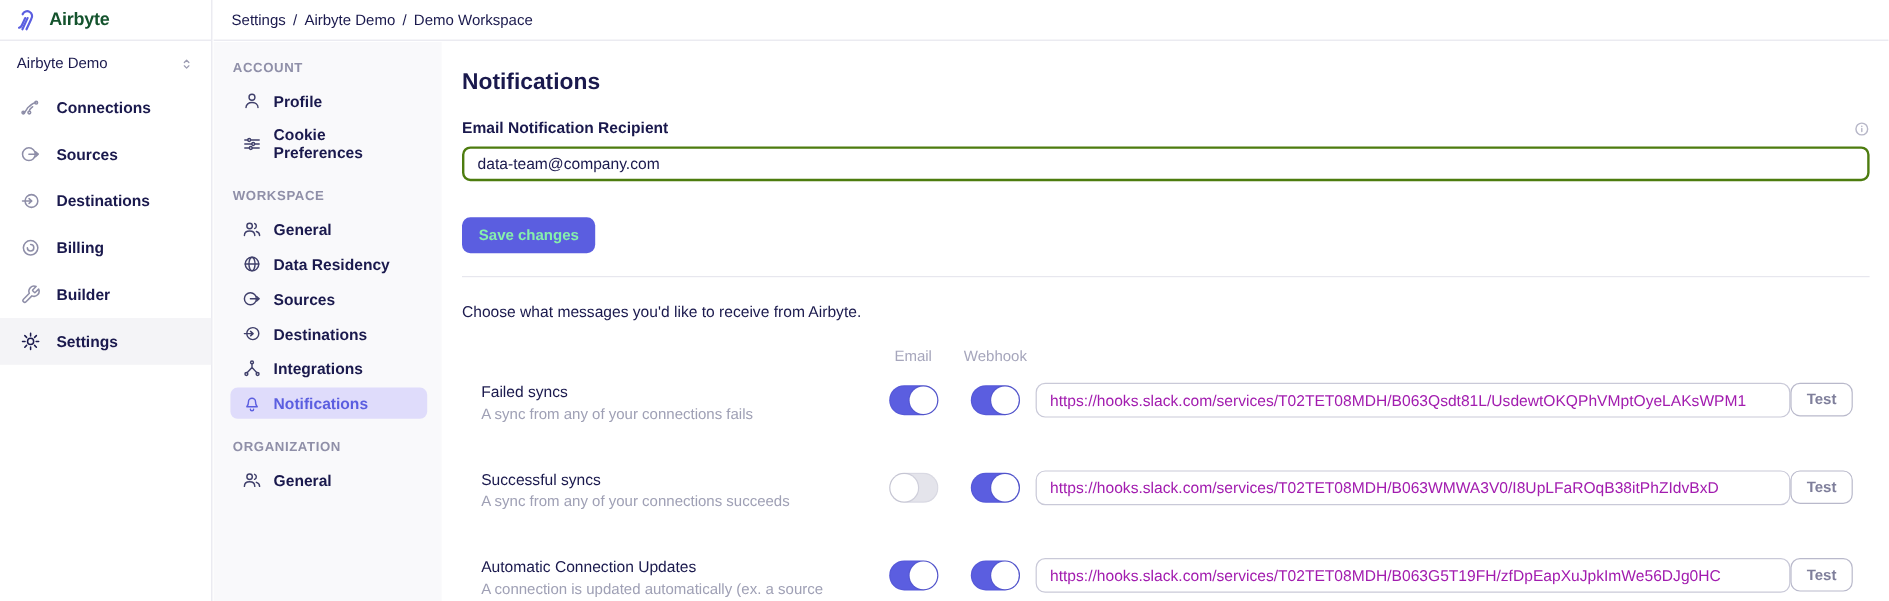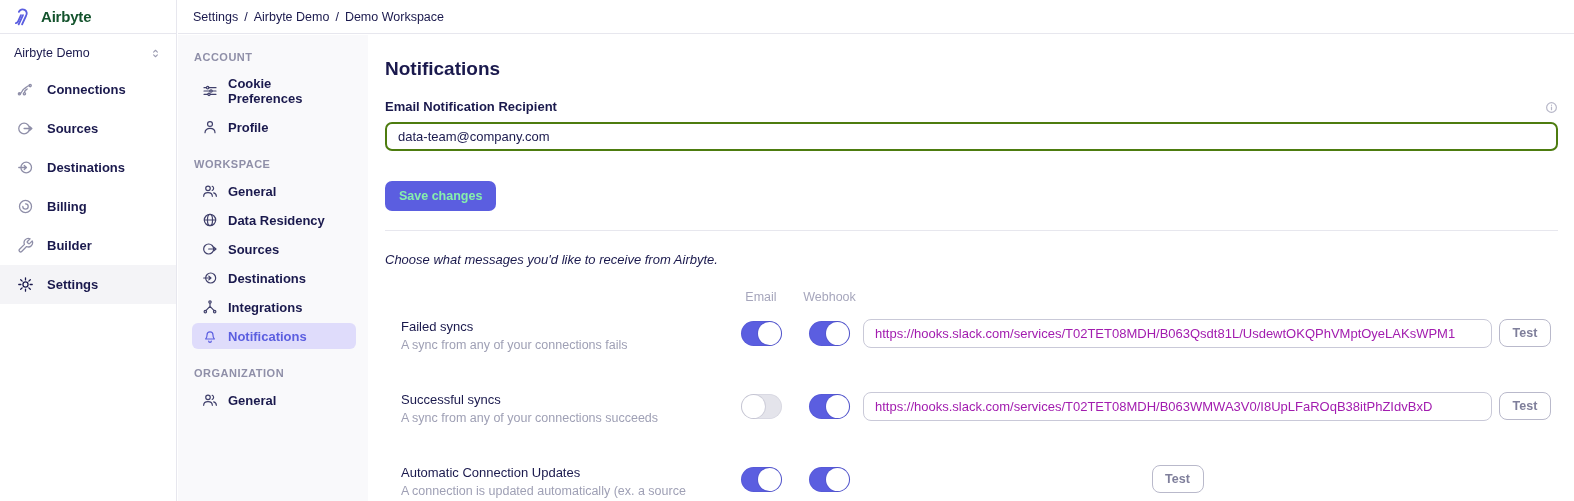--- a/index.html
+++ b/index.html
@@ -34,37 +34,37 @@
 
   
   .main { position:absolute; left:385px; top:35px; right:16px; }
   .page-title { font-size:19px; font-weight:700; margin:23px 0 0 0; color:#1A194D; }
   .field-label-row { display:flex; align-items:center; gap:5px; margin-top:19px;justify-content:space-between; }
   .field-label { font-size:13px; font-weight:600; color:#1A194D; }
   .info-ico { display:flex; margin-top:1px; cursor:pointer; }
   .text-input { width:100%; height:29px; margin-top:8px; border:2px solid #4d7c0f; border-radius:7px; padding:0 11px; font-size:13px; color:#1A194D; font-family:"Liberation Sans",sans-serif; background:#fff; outline:none; }
   .save-btn { margin-top:30px; background:#5B5EE0; color:#86efac; border:none; border-radius:7px; padding:8px 14px; font-size:12.5px; font-weight:600; font-family:"Liberation Sans",sans-serif; cursor:pointer; }
   .divider { border:none; border-top:1px solid #E7E7EE; margin:19px 0 0 0; }
-  .intro { font-size:13px; color:#1A194D; margin-top:21px;font-style:italic; }
+  .intro { font-size:13px; color:#1A194D; margin-top:21px; }
 
   .ngrid { display:grid; grid-template-columns:325px 70px 67px 1fr 66px; align-items:start;margin-left:16px; }
   .ngrid-head { margin-top:23px; font-size:12.5px; color:#A6A6BC; }
   .col-center { display:flex; justify-content:center; }
   .col-url-head { padding-left:6px; }
   .n-row { margin-top:15px; margin-bottom:38px; }
   .n-row:last-child { margin-bottom:0; }
   .row-title { font-size:13px; color:#1A194D; margin-bottom:3px; }
   .row-desc { font-size:12.5px; color:#9FA0B5; line-height:1.35; padding-right:20px; }
   .toggle-cell { display:flex; justify-content:center; padding-top:2px; }
   .toggle { width:41px; height:25px; border-radius:13px; background:#E4E4EB; position:relative; cursor:pointer; box-shadow:inset 0 0 0 1px rgba(26,25,77,0.05); }
   .toggle .knob { position:absolute; top:1px; left:1px; width:23px; height:23px; border-radius:50%; background:#fff; box-shadow:0 0 0 1px rgba(26,25,77,0.10); }
   .toggle.on { background:#5B5EE0; }
   .toggle.on .knob { left:auto; right:1px; }
   .url-input { width:100%; height:29px; border:1px solid #C9C9D8; border-radius:8px; padding:0 11px; font-size:13px; color:#a21caf; font-family:"Liberation Sans",sans-serif; background:#fff; outline:none; }
-  .test-cell { display:flex; justify-content:center; }
+  .test-cell { display:flex; justify-content:flex-start; }
   .test-btn { width:52px; height:28px; background:#fff; border:1px solid #B9B9CB; border-radius:8px; color:#7F7F9B; font-size:12.5px; font-weight:600; font-family:"Liberation Sans",sans-serif; cursor:pointer; }
 
   svg { display:block; }
 </style>
 </head>
 <body>
 
 <div class="app">
 
   <div class="sidebar">
@@ -157,36 +157,36 @@
       <span class="crumb">Demo Workspace</span>
     </div>
   </div>
 
   <div class="settings-nav">
     <div class="snav-section">
       <div class="snav-title">ACCOUNT</div>
       <div class="snav-item">
         <span class="ico">
           <svg width="16" height="16" viewBox="0 0 24 24" fill="none" stroke="currentColor" stroke-width="1.8" stroke-linecap="round">
+            <circle cx="12" cy="7.5" r="3.7"></circle>
+              <path d="M4.5 20.5c0-4 3.4-6.3 7.5-6.3s7.5 2.3 7.5 6.3"></path>
+          </svg>
+        </span>
+        <span>Profile</span>
+      </div>
+      <div class="snav-item">
+        <span class="ico">
+          <svg width="16" height="16" viewBox="0 0 24 24" fill="none" stroke="currentColor" stroke-width="1.8" stroke-linecap="round">
             <path d="M3 7h3.7M10.3 7H21M3 12h8.7M15.3 12H21M3 17h5.7M12.3 17H21"></path>
             <circle cx="8.5" cy="7" r="1.8"></circle>
               <circle cx="13.5" cy="12" r="1.8"></circle>
               <circle cx="10.5" cy="17" r="1.8"></circle>
           </svg>
         </span>
         <span>Cookie Preferences</span>
-      </div>
-      <div class="snav-item">
-        <span class="ico">
-          <svg width="16" height="16" viewBox="0 0 24 24" fill="none" stroke="currentColor" stroke-width="1.8" stroke-linecap="round">
-            <circle cx="12" cy="7.5" r="3.7"></circle>
-              <path d="M4.5 20.5c0-4 3.4-6.3 7.5-6.3s7.5 2.3 7.5 6.3"></path>
-          </svg>
-        </span>
-        <span>Profile</span>
       </div>
     </div>
 
     <div class="snav-section">
       <div class="snav-title">WORKSPACE</div>
       <div class="snav-item">
         <span class="ico">
           <svg width="16" height="16" viewBox="0 0 24 24" fill="none" stroke="currentColor" stroke-width="1.8" stroke-linecap="round">
             <circle cx="9" cy="8" r="3.4"></circle>
               <path d="M2.5 20c0-3.6 2.9-5.7 6.5-5.7s6.5 2.1 6.5 5.7"></path>
@@ -344,19 +344,22 @@
       <div class="toggle-cell">
         <div class="toggle on">
             <div class="knob"></div>
           </div>
       </div>
       <div class="toggle-cell">
         <div class="toggle on">
             <div class="knob"></div>
           </div>
       </div>
+      <div>
+        <input class="url-input" type="text" value="https://hooks.slack.com/services/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" style="">
+      </div>
       <div class="test-cell">
         <button class="test-btn">Test</button>
       </div>
     </div>
   </div>
 
 </div>
 
 </body></html>

